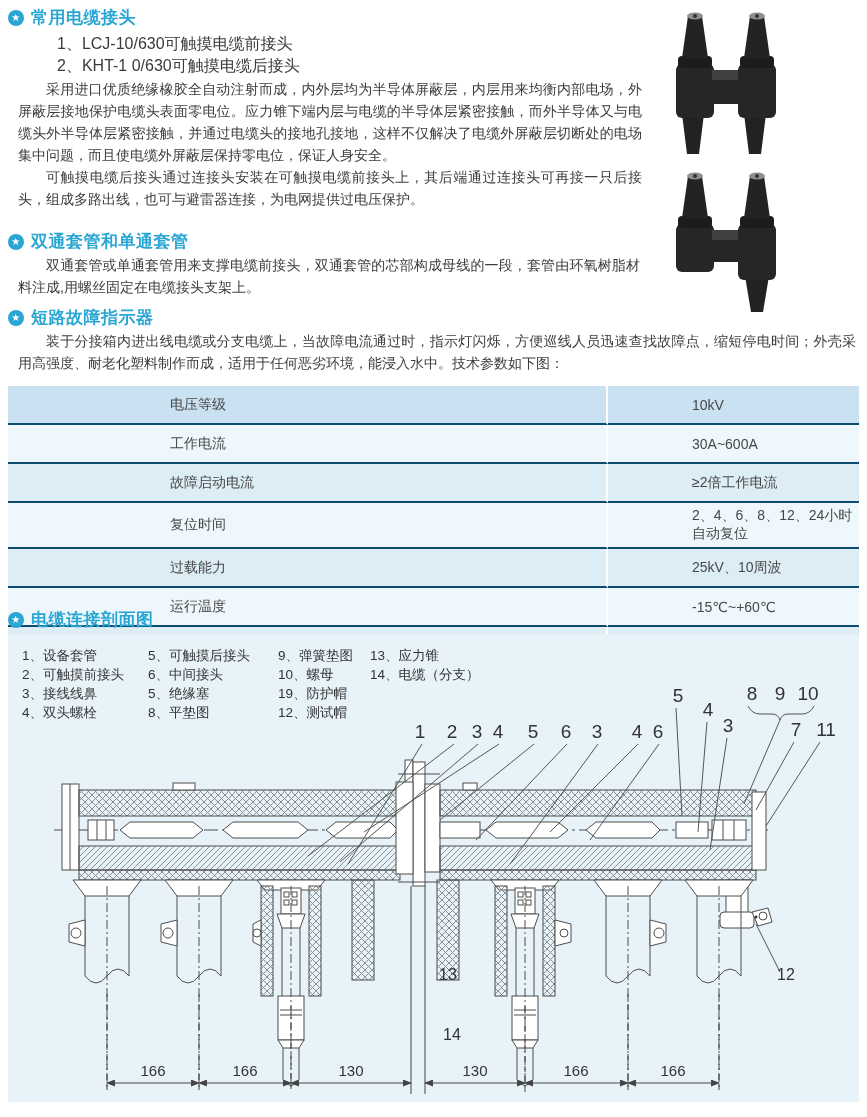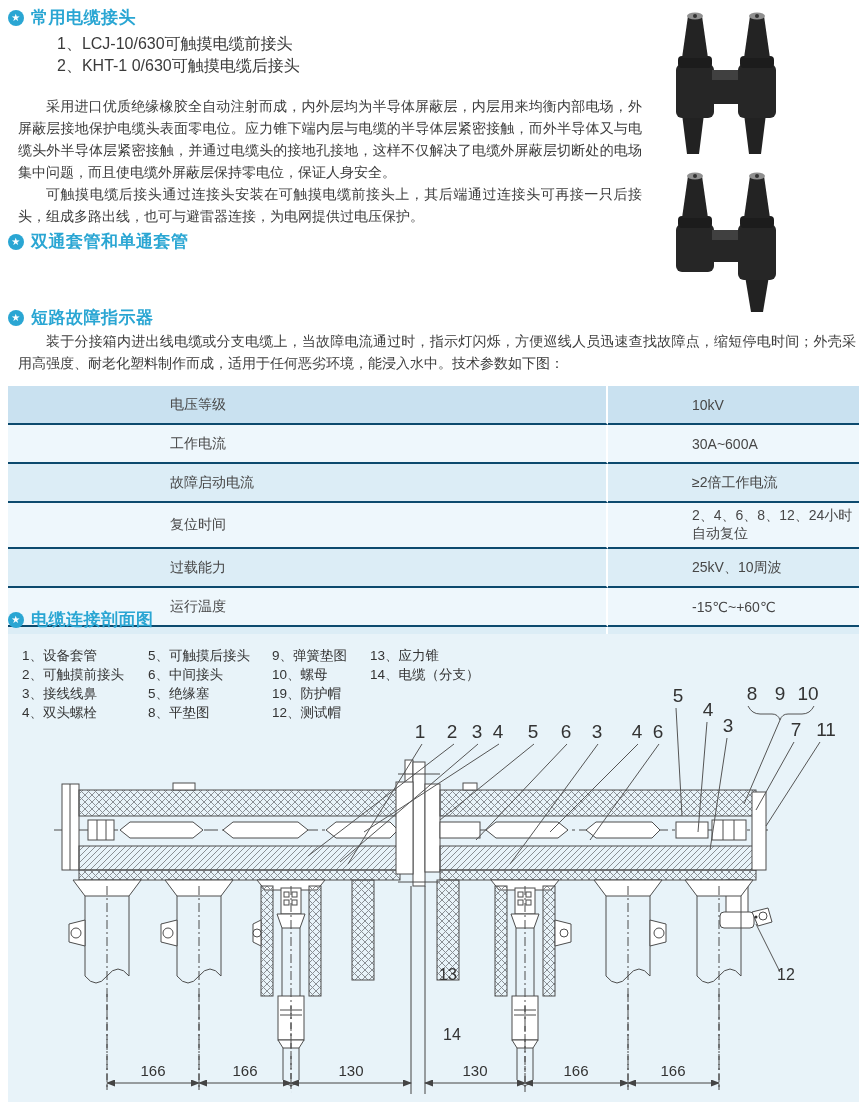--- a/index.html
+++ b/index.html
@@ -17,40 +17,40 @@
                font-size:14px;color:#474747;}
   table.params td{height:29px;border-bottom:2px solid #0c4a6e;padding:4px;}
   table.params td.c1{width:432px;padding-left:162px;border-right:2px solid #fff;}
   table.params td.c2{padding-left:84px;}
   table.params tr:first-child td{background:#c9e1f0;}
   table.params tr:nth-child(even) td{background:#eef7fc;}
   table.params tr:nth-child(n+2):nth-child(odd) td{background:#dcedf6;}
   .panel{position:absolute;left:8px;top:634px;width:851px;height:468px;background:#e8f3f9;}
   .legend{position:absolute;left:10px;top:12px;font-size:13.5px;color:#333;}
   .legend .lcol{position:absolute;top:0;white-space:nowrap;line-height:19px;}
-  .legend .lcol.c0{left:4px}.legend .lcol.c1{left:130px}.legend .lcol.c2{left:254px}.legend .lcol.c3{left:352px}
+  .legend .lcol.c0{left:4px}.legend .lcol.c1{left:130px}.legend .lcol.c2{left:260px}.legend .lcol.c3{left:352px}
   svg text{font-family:"Liberation Sans","DejaVu Sans",sans-serif;}
   .callout{font-size:19px;fill:#333;}
   .dimtxt{font-size:15px;fill:#333;}
   .plbl{font-size:16px;fill:#333;}
 </style>
 </head>
 <body>
 
 <div class="page">
 
   <div class="sec-head" style="left:8px;top:6px;">
     <span class="sec-icon">★</span>
     <span>常用电缆接头</span>
   </div>
   <div class="blist">
     <div>1、LCJ-10/630可触摸电缆前接头</div>
     <div>2、KHT-1 0/630可触摸电缆后接头</div>
   </div>
-  <div class="para" style="left:18px;top:78px;width:624px;margin-top:17px;">
+  <div class="para" style="left:18px;top:78px;width:624px;">
     <p>采用进口优质绝缘橡胶全自动注射而成，内外层均为半导体屏蔽层，内层用来均衡内部电场，外屏蔽层接地保护电缆头表面零电位。应力锥下端内层与电缆的半导体层紧密接触，而外半导体又与电缆头外半导体层紧密接触，并通过电缆头的接地孔接地，这样不仅解决了电缆外屏蔽层切断处的电场集中问题，而且使电缆外屏蔽层保持零电位，保证人身安全。</p>
     <p>可触摸电缆后接头通过连接头安装在可触摸电缆前接头上，其后端通过连接头可再接一只后接头，组成多路出线，也可与避雷器连接，为电网提供过电压保护。</p>
   </div>
 
   <svg class="prod" style="left:648px;top:6px;" width="148" height="152" viewBox="0 0 148 152">
     <polygon points="34,108 56,108 51,148 39,148" fill="#222"></polygon>
     <polygon points="96,108 118,108 113,148 101,148" fill="#222"></polygon>
     <rect x="28" y="58" width="38" height="54" rx="6" fill="#262626"></rect>
     <rect x="90" y="58" width="38" height="54" rx="6" fill="#262626"></rect>
     <rect x="58" y="68" width="40" height="30" fill="#262626"></rect>
@@ -77,20 +77,23 @@
     <ellipse cx="47" cy="10" rx="8" ry="3.5" fill="#8f8f8f"></ellipse>
       <circle cx="47" cy="10" r="2" fill="#333"></circle>
     <ellipse cx="109" cy="10" rx="8" ry="3.5" fill="#8f8f8f"></ellipse>
       <circle cx="109" cy="10" r="2" fill="#333"></circle>
   </svg>
 
   <div class="sec-head" style="left:8px;top:230px;">
     <span class="sec-icon">★</span>
     <span>双通套管和单通套管</span>
   </div>
+  <div class="para" style="left:18px;top:254px;width:622px;">
+    <p>双通套管或单通套管用来支撑电缆前接头，双通套管的芯部构成母线的一段，套管由环氧树脂材料注成,用螺丝固定在电缆接头支架上。</p>
+  </div>
 
   <div class="sec-head" style="left:8px;top:306px;">
     <span class="sec-icon">★</span>
     <span>短路故障指示器</span>
   </div>
   <div class="para" style="left:18px;top:330px;width:838px;">
     <p>装于分接箱内进出线电缆或分支电缆上，当故障电流通过时，指示灯闪烁，方便巡线人员迅速查找故障点，缩短停电时间；外壳采用高强度、耐老化塑料制作而成，适用于任何恶劣环境，能浸入水中。技术参数如下图：</p>
   </div>
 
   <table class="params">

